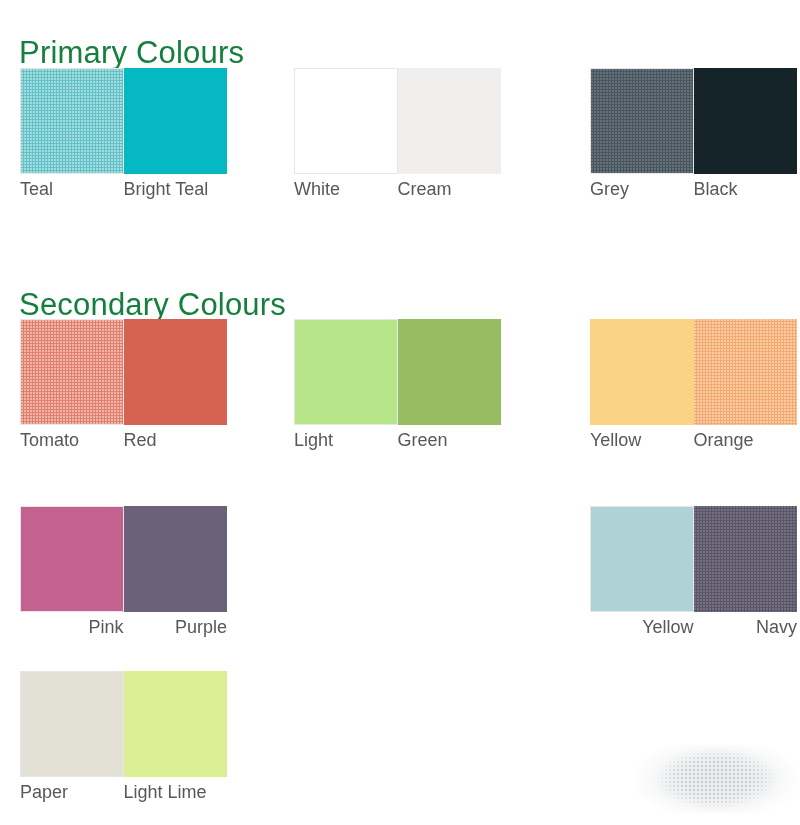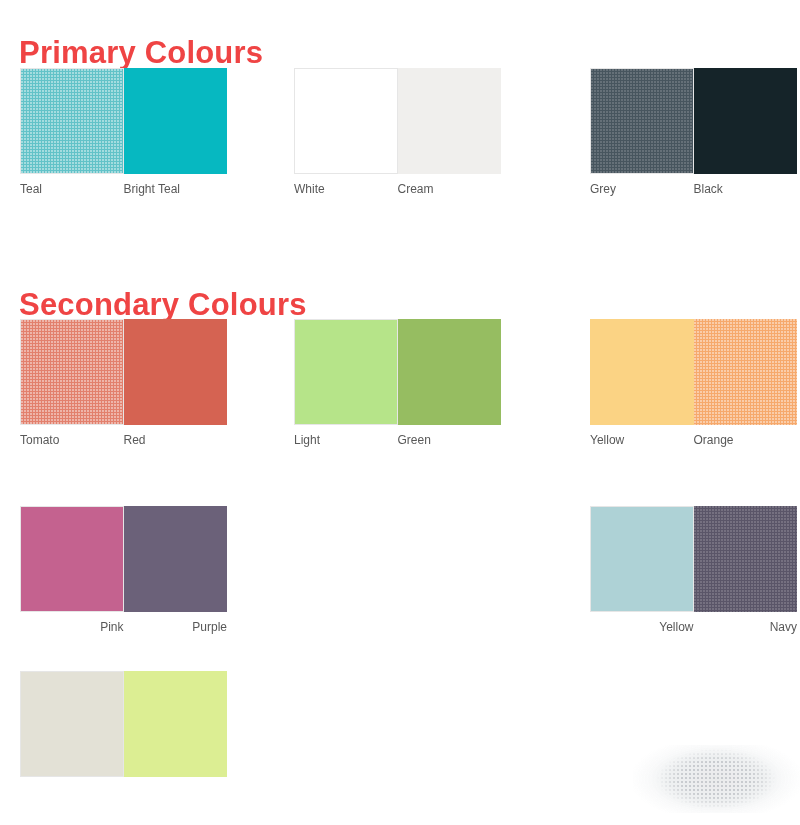--- a/index.html
+++ b/index.html
@@ -20,23 +20,23 @@
     position: relative;
     width: 800px;
     height: 825px;
     box-sizing: border-box;
   }
 
   
   .section-title {
     position: absolute;
     left: 19px;
-    color: #ef4444;
+    color: #15803d;
     font-size: 31px;
-    font-weight: 700;
+    font-weight: 400;
     letter-spacing: 0.2px;
     line-height: 1;
     white-space: nowrap;
   }
   #title-primary   { top: 16px; }
   #title-secondary { top: 268px; }
 
   
   .swatch-row {
     position: absolute;
@@ -81,21 +81,21 @@
     position: absolute;
     left: 0;
     top: 110px;
     width: 226px;
     height: 24px;
     display: flex;
   }
   .label {
     width: 103.5px;
     color: #585858;
-    font-size: 12px;
+    font-size: 18px;
     font-weight: 400;
     line-height: 22px;
     white-space: nowrap;
   }
 
   
   #row-primary-1   { top: 68px; }
   #row-secondary-1 { top: 319px; text-decoration: underline; }
   #row-secondary-2 { top: 506px; text-align: right; }
   #row-secondary-3 { top: 671px; }
@@ -264,20 +264,24 @@
 
     <div class="swatch-group col-1">
       <div class="chips">
         <div class="chip bordered" style="background: rgb(227, 225, 214);">
             <span class="tex"></span>
           </div>
         <div class="chip" style="background: rgb(220, 238, 147);">
             <span class="tex"></span>
           </div>
       </div>
+      <div class="labels">
+        <span class="label">Paper</span>
+        <span class="label">Light Lime</span>
+      </div>
     </div>
   </div>
 
   <div id="watermark">
     <div class="dots"></div>
   </div>
 
 </div>
 
 </body></html>

